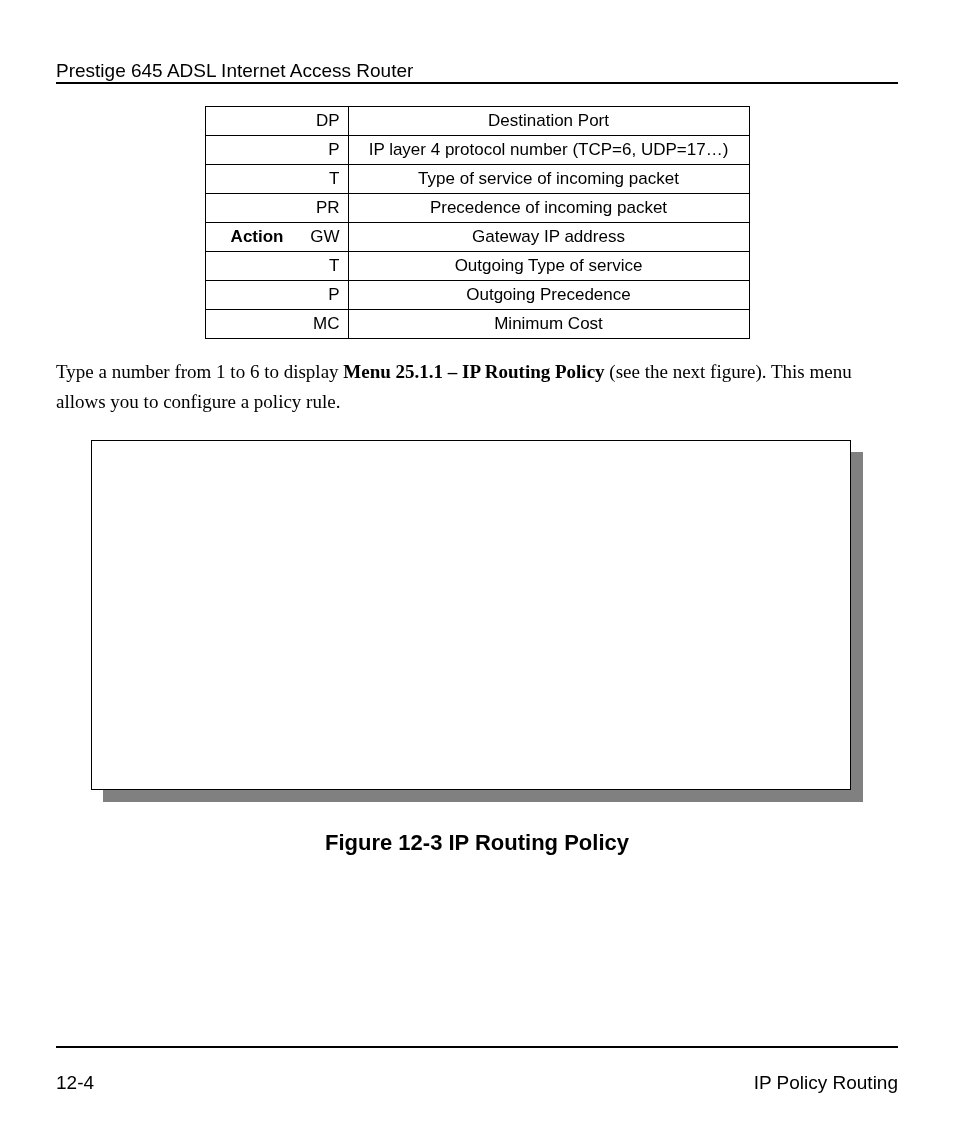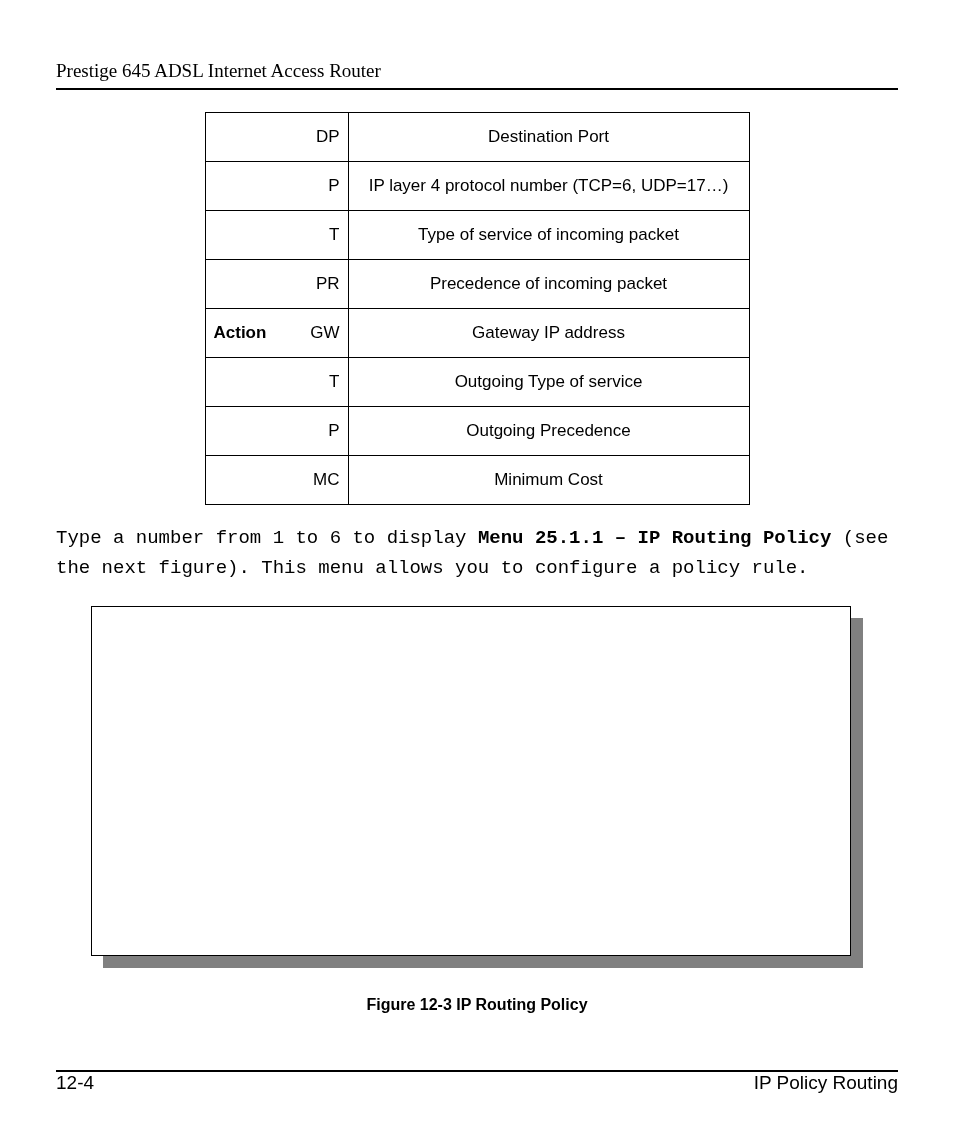--- a/index.html
+++ b/index.html
@@ -10,57 +10,55 @@
     font-family: "Times New Roman", Times, serif;
   }
   .page {
     width: 954px;
     height: 1132px;
     box-sizing: border-box;
     padding: 60px 56px 40px 56px;
     position: relative;
   }
   .header-line {
-    font-family: Liberation Serif, serif;
+    font-family: Liberation Sans, sans-serif;
     font-size: 19px;
-    padding-bottom: 6px;
     border-bottom: 2px solid #000;
     margin-bottom: 22px;
   }
   table.defs {
     border-collapse: collapse;
     margin: 0 auto 18px auto;
     width: 545px;
     font-family: Arial, Helvetica, sans-serif;
     font-size: 17px;
   }
   table.defs td {
     border: 1px solid #000;
-    padding: 14px 8px;
+    padding: 4px 8px;
     vertical-align: top;
   }
   table.defs td.cat {
     width: 70px;
     font-weight: bold;
-    text-align: left;
+    text-align: right;
     border-right: none;
   }
   table.defs td.abbr {
     width: 40px;
     text-align: right;
     border-left: none;
   }
   table.defs td.desc {
     text-align: center;
   }
   .body-para {
     font-size: 19px;
     line-height: 1.6;
     margin: 8px 0 22px 0;
-    font-family: Liberation Mono, monospace;
   }
   .body-para .bold { font-weight: bold; }
   .figure-wrap {
     position: relative;
     width: 772px;
     height: 362px;
     margin: 18px auto 28px auto;
   }
   .figure-shadow {
     position: absolute;
@@ -75,32 +73,32 @@
     left: 0;
     top: 0;
     width: 760px;
     height: 350px;
     background: #fff;
     border: 1px solid #000;
     box-sizing: border-box;
   }
   .figure-caption {
     font-family: Arial, Helvetica, sans-serif;
-    font-size: 16px;
+    font-size: 22px;
     font-weight: bold;
     text-align: center;
     margin-top: 22px;
   }
   .footer {
     position: absolute;
     left: 56px;
     right: 56px;
     bottom: 38px;
     border-top: 2px solid #000;
-    padding-top: 0;
+    padding-top: 24px;
     font-family: Arial, Helvetica, sans-serif;
     font-size: 19px;
     display: flex;
     justify-content: space-between;
   }
 </style>
 </head>
 <body>
 
 <div class="page">

